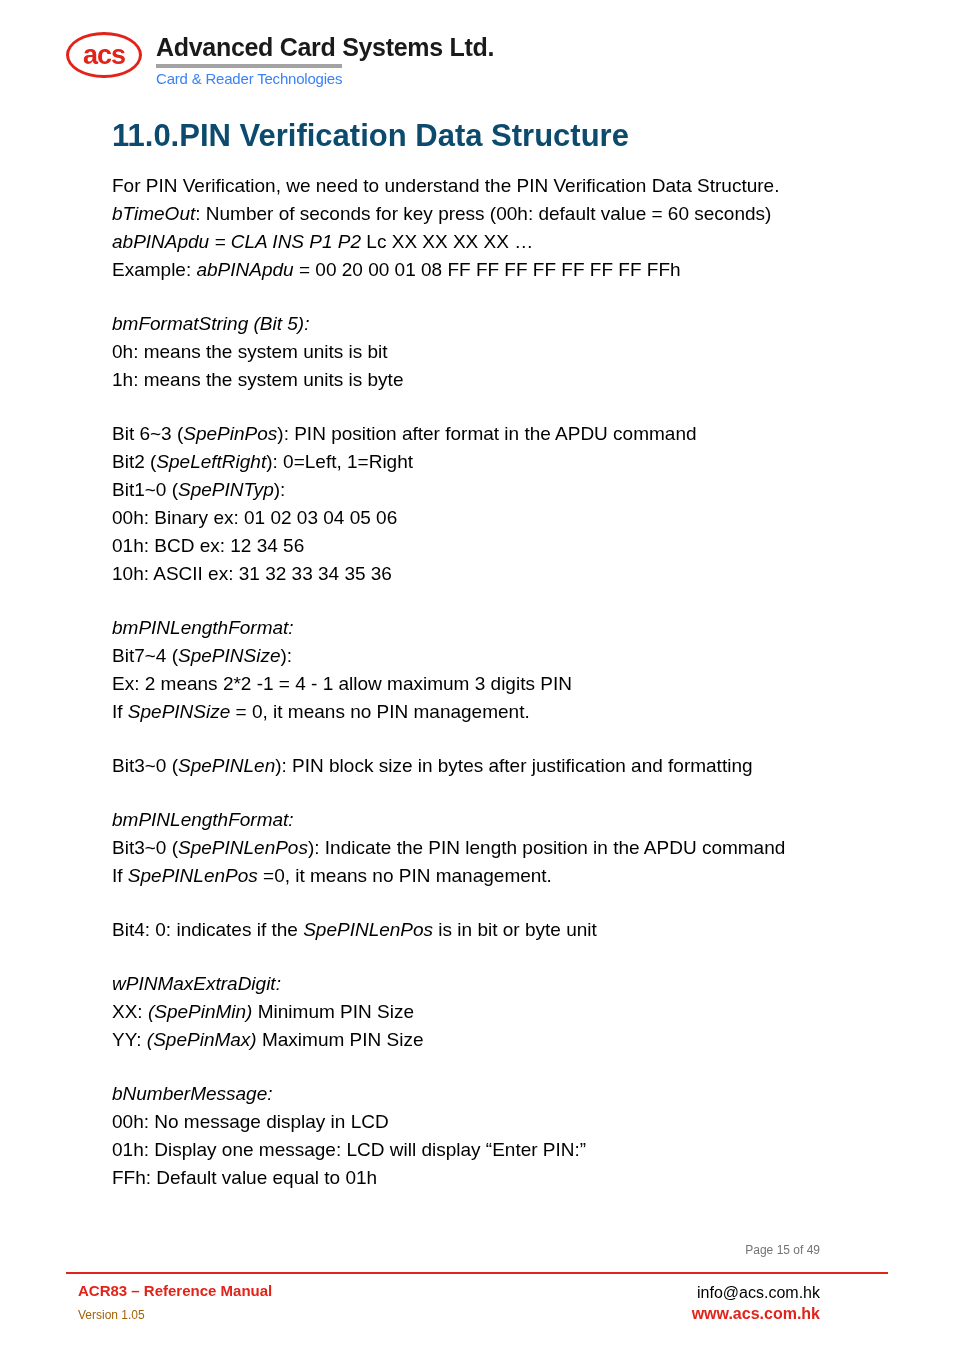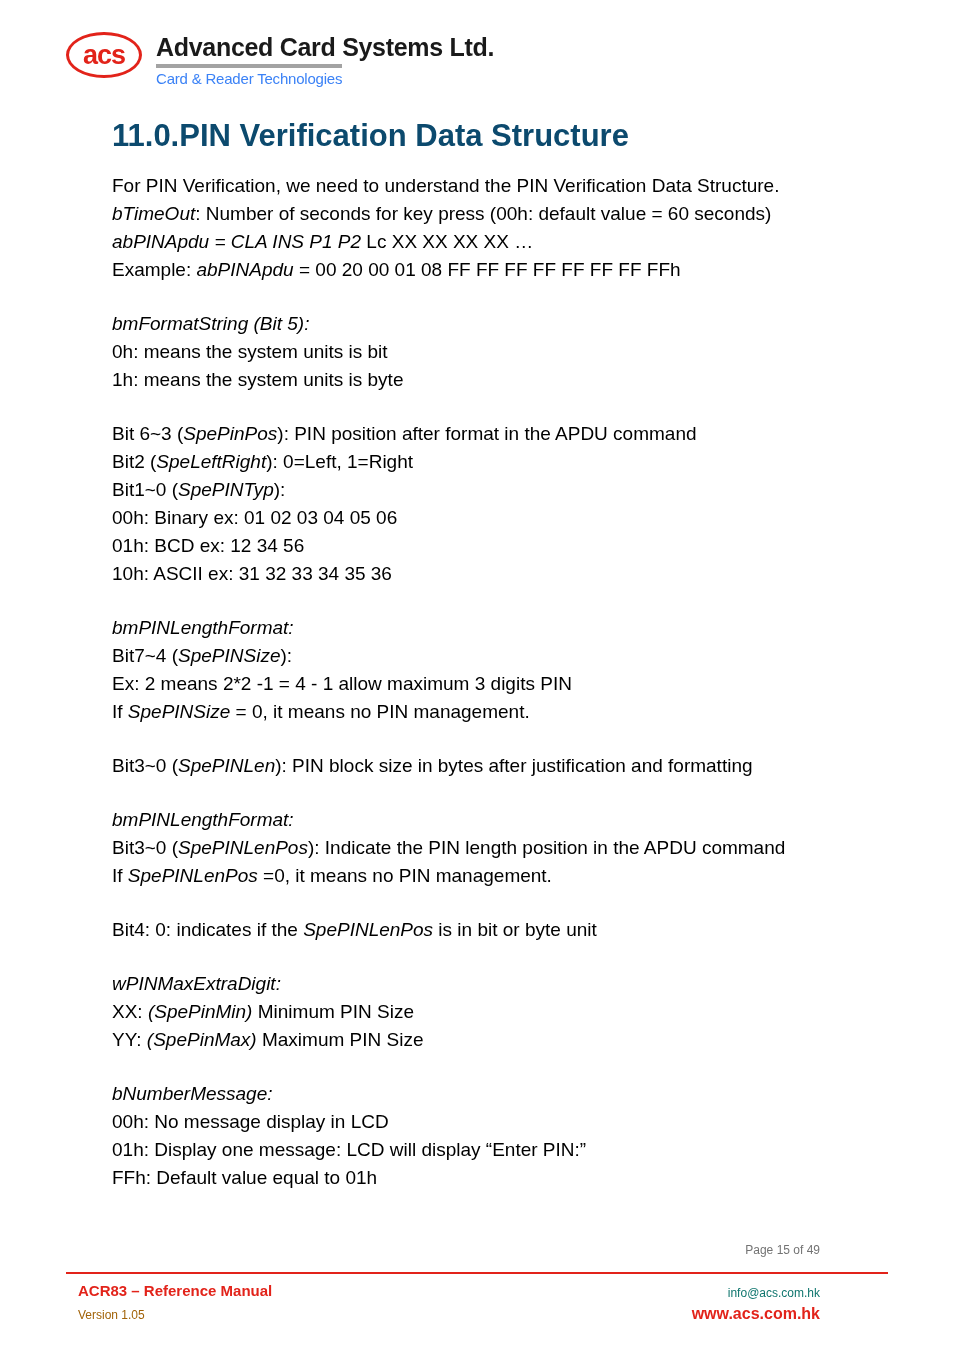--- a/index.html
+++ b/index.html
@@ -130,22 +130,22 @@
     line-height: 20px;
     margin-top: 4px;
   }
   .footer-right {
     position: absolute;
     right: 66px;
     top: 1283px;
     text-align: right;
   }
   .footer-email {
-    font-size: 12px;
-    color: #0f766e;
+    font-size: 16px;
+    color: #000000;
     line-height: 20px;
   }
   .footer-web {
     font-size: 16px;
     font-weight: bold;
     color: #e2231a;
     line-height: 22px;
     margin-top: 0;
   }
 </style>

